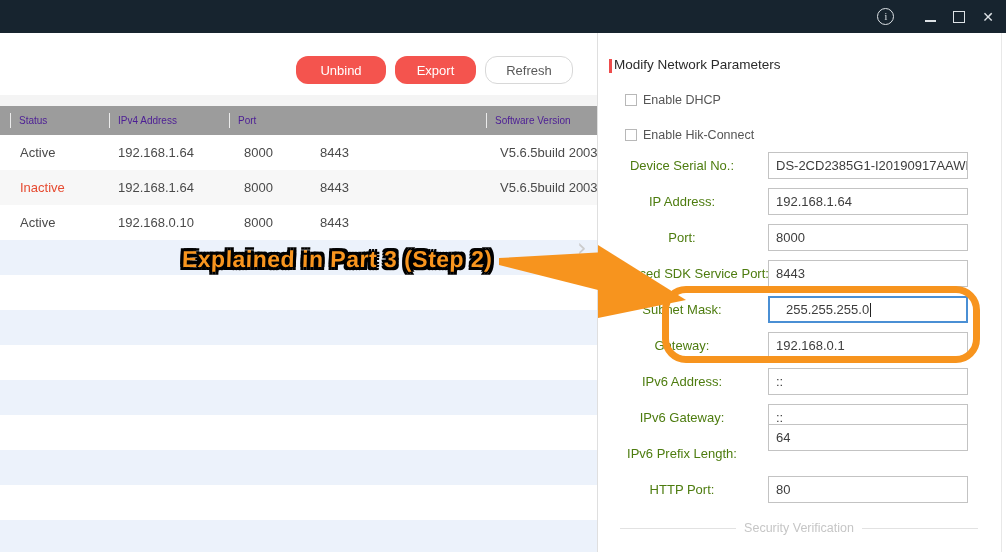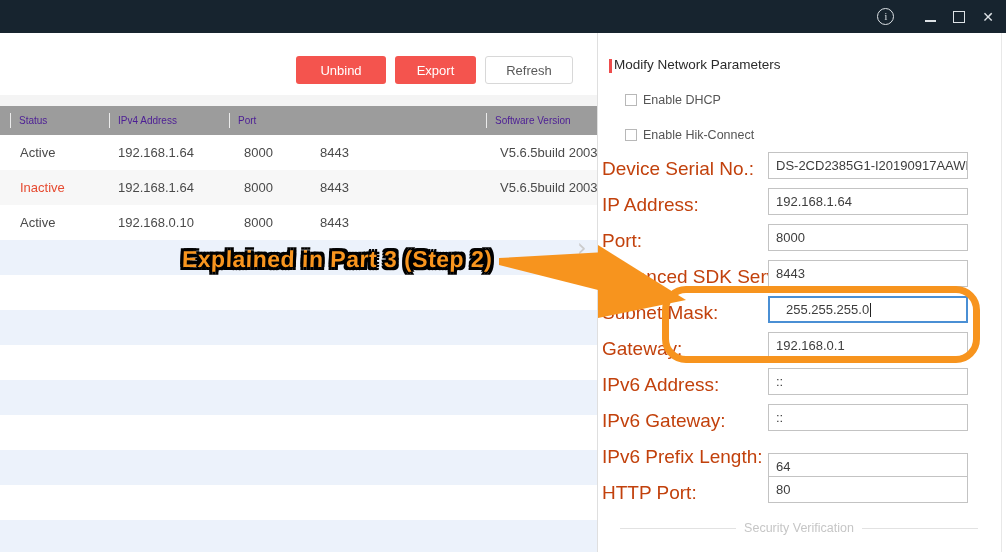--- a/index.html
+++ b/index.html
@@ -12,21 +12,21 @@
   .titlebar{position:absolute;left:0;top:0;width:1006px;height:33px;background:#17242f;z-index:5;
     display:flex;align-items:center;justify-content:flex-end;padding-right:12px;box-sizing:border-box;}
   .tb-icons{display:flex;align-items:center;gap:17px;}
   .icon-info{width:15px;height:15px;border:1.5px solid #dde2e6;border-radius:50%;
     color:#dde2e6;font-size:10px;line-height:15px;text-align:center;font-family:"Liberation Serif",serif;
     margin-right:14px;}
   .icon-min{width:11px;height:1px;border-bottom:2px solid #dde2e6;margin-top:8px;}
   .icon-max{width:10px;height:10px;border:1.5px solid #dde2e6;}
   .icon-close{color:#dde2e6;font-size:14px;line-height:14px;}
   
-  .btn{position:absolute;top:56px;height:28px;border-radius:3px;font-size:13px;
+  .btn{position:absolute;top:56px;height:28px;border-radius:12px;font-size:13px;
     display:flex;align-items:center;justify-content:center;box-sizing:border-box;cursor:pointer;z-index:2;}
   .btn-red{background:#f4544e;color:#ffffff;border:none;}
   .btn-unbind{left:296px;width:90px;}
   .btn-export{left:395px;width:81px;}
   .btn-refresh{left:485px;width:88px;background:#ffffff;color:#595959;border:1px solid #d8d8d8;}
   
   .prestrip{position:absolute;left:0;top:95px;width:597px;height:11px;background:#f4f4f4;}
   .thead{position:absolute;left:0;top:106px;width:597px;height:29px;background:#9c9c9c;z-index:2;}
   .thead span{position:absolute;top:0;height:16px;line-height:29px;color:#4c1d95;font-size:10px;white-space:nowrap;}
   .thead span::before{content:"";position:absolute;left:-9px;top:7px;width:1px;height:15px;background:rgba(255,255,255,.8);}
@@ -44,21 +44,21 @@
   .vdivider{position:absolute;left:597px;top:33px;width:1px;height:519px;background:#dfdfdf;z-index:3;}
   .redge{position:absolute;left:1001px;top:33px;width:1px;height:519px;background:#e8e8e8;z-index:3;}
   
   .panel{position:absolute;left:598px;top:33px;width:403px;height:519px;background:#ffffff;z-index:2;}
   .p-accent{position:absolute;left:11px;top:26px;width:3px;height:14px;background:#ee4c4c;}
   .p-title{position:absolute;left:16px;top:24px;font-size:13.5px;color:#2b2b2b;}
   .chk-row{position:absolute;left:27px;height:16px;display:flex;align-items:center;gap:6px;}
   .chk-0{top:59px;} .chk-1{top:94px;}
   .chk-box{width:12px;height:12px;border:1px solid #b8b8b8;background:#ffffff;box-sizing:border-box;}
   .chk-label{font-size:12.5px;color:#555555;white-space:nowrap;}
-  .f-label{position:absolute;width:160px;text-align:left;font-size:19px;color:#c2410c;white-space:nowrap;right:239px;}
+  .f-label{position:absolute;width:160px;text-align:center;font-size:13px;color:#4d7c0f;white-space:nowrap;right:239px;}
   .f-input{position:absolute;left:170px;width:200px;height:27px;border:1px solid #c3c3c3;background:#ffffff;
     box-sizing:border-box;display:flex;align-items:center;padding-left:7px;overflow:hidden;}
   .f-input .val{font-size:13px;color:#3d3d3d;white-space:nowrap;}
   .f-focused{border:2px solid #4a8fd4;padding-left:16px;}
   .caret{display:inline-block;width:1px;height:14px;background:#222222;margin-left:1px;}
   .sec-div{position:absolute;left:22px;top:488px;width:358px;display:flex;align-items:center;gap:8px;}
   .sec-div .line{flex:1;height:1px;background:#e2e2e2;}
   .sec-div .txt{font-size:12.5px;color:#c6c6c6;white-space:nowrap;}
   
   .hl-rect{position:absolute;left:662px;top:286px;width:318px;height:77px;border:7px solid #f7941e;
@@ -170,21 +170,21 @@
       </div>
       <div class="f-label" style="top: 341px;">IPv6 Address:</div>
       <div class="f-input" style="top: 335px;">
         <span class="val">::</span>
       </div>
       <div class="f-label" style="top: 377px;">IPv6 Gateway:</div>
       <div class="f-input" style="top: 371px;">
         <span class="val">::</span>
       </div>
       <div class="f-label" style="top: 413px;">IPv6 Prefix Length:</div>
-      <div class="f-input" style="top: 420px;">
+      <div class="f-input" style="top: 391px;">
         <span class="val">64</span>
       </div>
       <div class="f-label" style="top: 449px;">HTTP Port:</div>
       <div class="f-input" style="top: 443px;">
         <span class="val">80</span>
       </div>
     </div>
 
   <div class="sec-div">
     <span class="line"></span>

